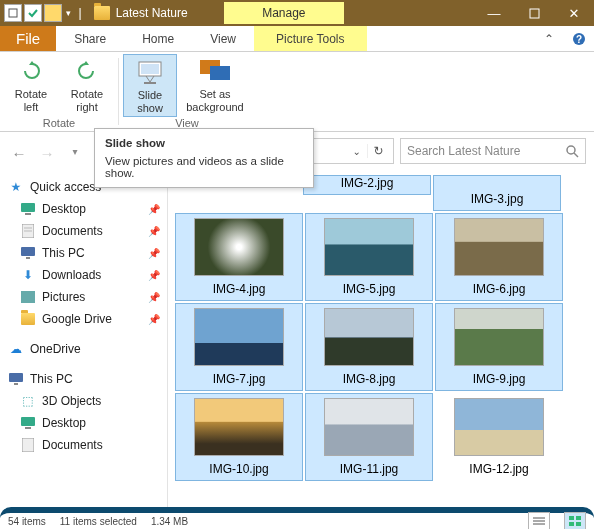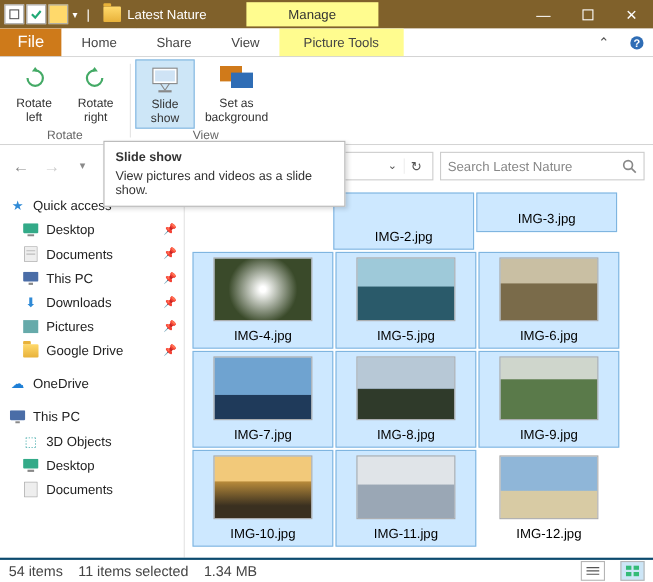--- a/index.html
+++ b/index.html
@@ -61,21 +61,21 @@
 .cell3 .thumb{background:radial-gradient(circle,#fff 5%,#3a4a2a 60%)}
 .cell4 .thumb{background:linear-gradient(180deg,#9ec9d9 45%,#2a5a6a 46%)}
 .cell5 .thumb{background:linear-gradient(180deg,#c9bfa3 40%,#7a6b4a 41%)}
 .cell6 .thumb{background:linear-gradient(180deg,#6fa3d0 60%,#1f3a5a 61%)}
 .cell7 .thumb{background:linear-gradient(180deg,#b7c8d6 50%,#5a6f7a 51%,#2f3a2a 52%)}
 .cell8 .thumb{background:linear-gradient(180deg,#cfd6cc 35%,#5a7a4a 36%)}
 .cell9 .thumb{background:linear-gradient(180deg,#f2c97a 40%,#b78a3a 41%,#3a3020 80%)}
 .cell10 .thumb{background:linear-gradient(180deg,#e0e4e8 45%,#9aa7b5 46%)}
 .cell11 .thumb{background:linear-gradient(180deg,#8fb6d8 55%,#d8cba4 56%)}
 
-.statusbar { height: 22px; border-top:2px solid #0c4a6e; display:flex; align-items:center; padding: 0 8px; font-size: 13px; color:#444; gap: 14px; }
+.statusbar { height: 22px; border-top:6px solid #0c4a6e; display:flex; align-items:center; padding: 0 8px; font-size: 10px; color:#444; gap: 14px; border-radius: 11px; }
 .statusbar .spacer { flex:1; }
 .view-btn { width:22px; height:18px; border:1px solid #b5b5b5; display:flex; align-items:center; justify-content:center; font-size:10px; }
 .view-btn.active { background:#cde6f7; }
 
 svg { display:block; }
 </style>
 </head>
 <body>
 
 <div class="titlebar">
@@ -106,22 +106,22 @@
         <svg width="11" height="11">
           <rect x="1" y="1" width="9" height="9" fill="none" stroke="#fff"></rect>
         </svg>
       </div>
     <div class="btn close">✕</div>
   </div>
 </div>
 
 <div class="tabbar">
   <div class="file-tab">File</div>
+  <div class="tab">Share</div>
   <div class="tab">Home</div>
-  <div class="tab">Share</div>
   <div class="tab">View</div>
   <div class="tab ptools">Picture Tools</div>
   <div class="spacer"></div>
   <div class="caret">⌃</div>
   <div class="help">
       <svg width="14" height="14">
         <circle cx="7" cy="7" r="6" fill="#2f6db5"></circle>
         <text x="7" y="11" text-anchor="middle" fill="#fff" font-size="10" font-weight="bold">?</text>
       </svg>
     </div>
@@ -300,21 +300,21 @@
             </svg>
           </span>
           <span>Documents</span>
         </div>
     </div>
   </div>
 
   <div class="content">
     <div class="grid" id="file-grid">
         <div style="width: 128px; height: 36px;"></div>
-        <div class="cell cell1 sel" style="height: 52px;">
+        <div class="cell cell1 sel" style="height: 20px;">
           <div class="thumb" style="height: 0px; border: none; margin: 0px;"></div>
           <span class="fname">IMG-2.jpg</span>
         </div>
         <div class="cell cell2 sel" style="height: 36px;">
           <div class="thumb" style="height: 0px; border: none; margin: 0px;"></div>
           <span class="fname">IMG-3.jpg</span>
         </div>
         <div class="cell cell3 sel">
           <div class="thumb"></div>
           <span class="fname">IMG-4.jpg</span>

